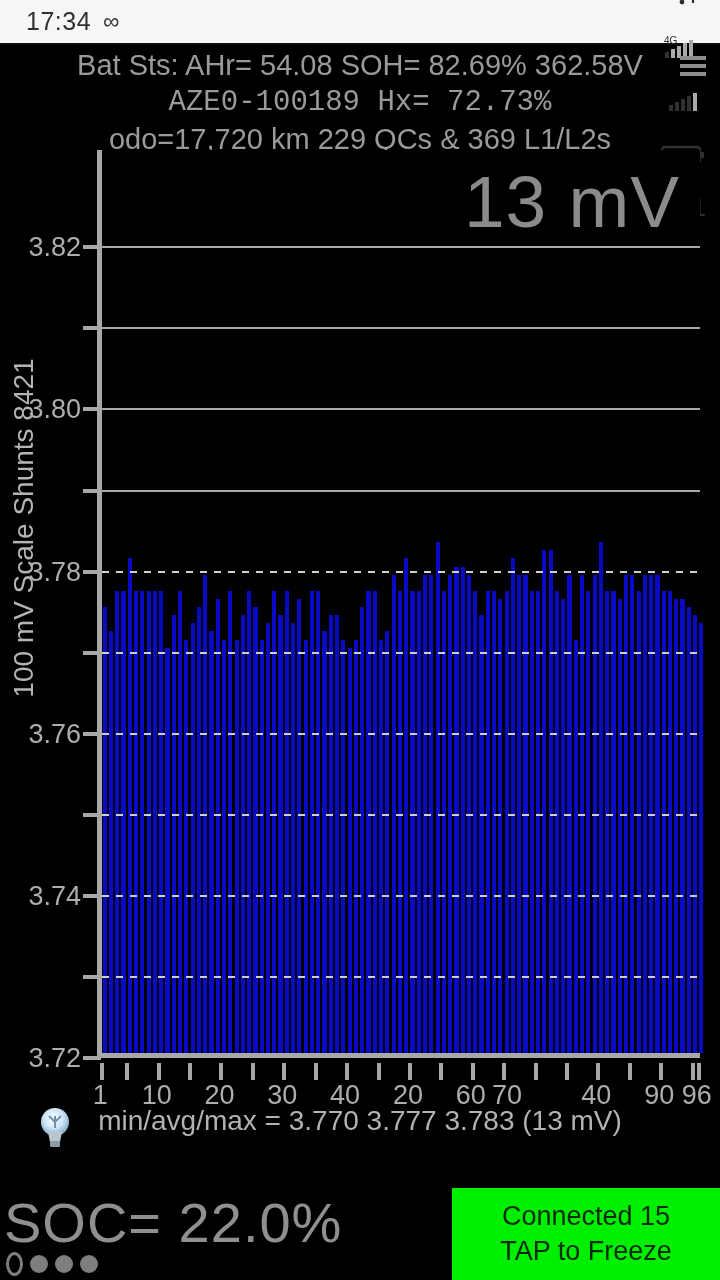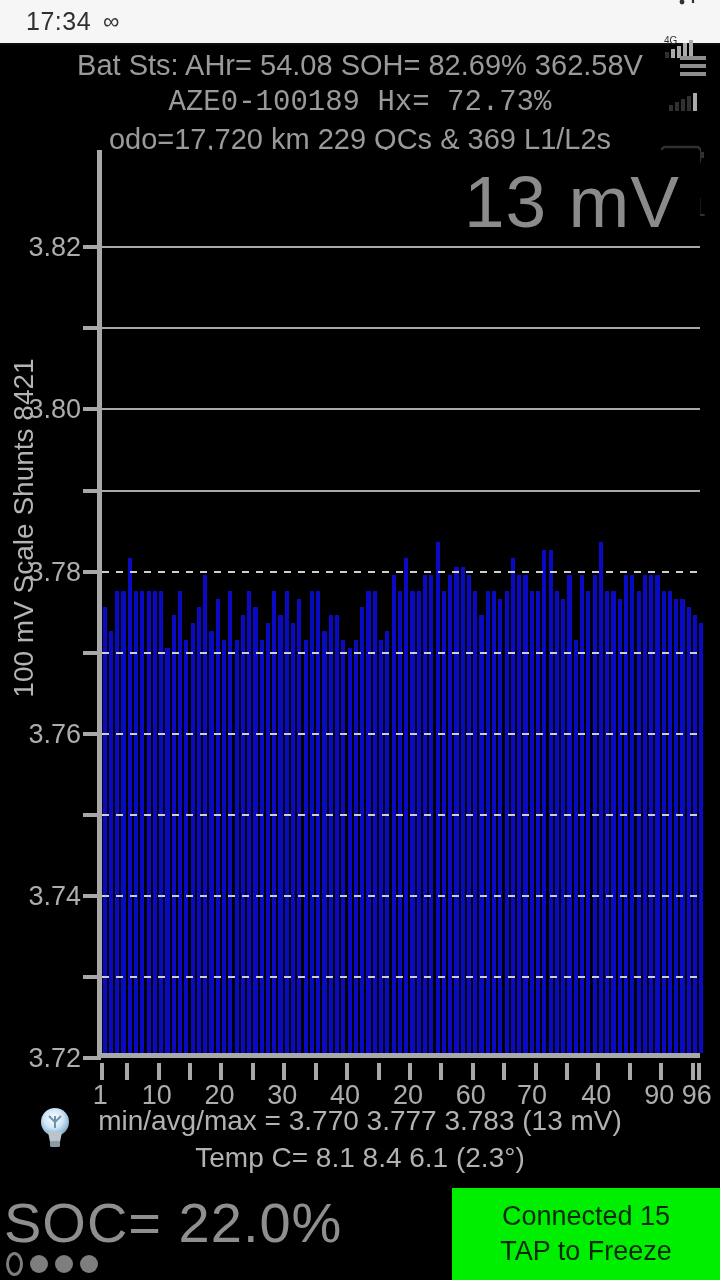--- a/index.html
+++ b/index.html
@@ -338,21 +338,21 @@
         <div class="xtick-mark" style="left: 659.172px; top: 915px;"></div>
         <div class="xtick-mark" style="left: 690.578px; top: 915px;"></div>
         <div class="xtick-mark" style="left: 696.859px; top: 915px;"></div>
         <div class="xtick-lbl" style="left: 100.141px; top: 932px;">1</div>
         <div class="xtick-lbl" style="left: 156.672px; top: 932px;">10</div>
         <div class="xtick-lbl" style="left: 219.484px; top: 932px;">20</div>
         <div class="xtick-lbl" style="left: 282.297px; top: 932px;">30</div>
         <div class="xtick-lbl" style="left: 345.109px; top: 932px;">40</div>
         <div class="xtick-lbl" style="left: 407.922px; top: 932px;">20</div>
         <div class="xtick-lbl" style="left: 470.734px; top: 932px;">60</div>
-        <div class="xtick-lbl" style="left: 532px; top: 932px;">70</div>
+        <div class="xtick-lbl" style="left: 507px; top: 932px;">70</div>
         <div class="xtick-lbl" style="left: 596.359px; top: 932px;">40</div>
         <div class="xtick-lbl" style="left: 659.172px; top: 932px;">90</div>
         <div class="xtick-lbl" style="left: 696.859px; top: 932px;">96</div>
       </div>
   </div>
 
   <div class="footer-stats">
     <span class="bulb">
       <svg width="46" height="52" viewBox="0 0 46 52">
         <defs>
@@ -362,21 +362,20 @@
             <stop offset="100%" stop-color="#7fa8c4"></stop>
           </radialGradient>
         </defs>
         <circle cx="23" cy="20" r="14" fill="url(#bg1)"></circle>
         <path d="M16 30 L30 30 L28 40 L18 40 Z" fill="#b9c4cc"></path>
         <rect x="18" y="39" width="10" height="6" rx="1.5" fill="#8d9aa3"></rect>
         <path d="M23 14 L23 26 M23 20 L17 14 M23 20 L29 14" stroke="#6f93ad" stroke-width="2" fill="none"></path>
       </svg>
     </span>
     <div class="stat-line">min/avg/max = 3.770 3.777 3.783  (13 mV)</div>
-    <div class="stat-line">Temp C= 8.1  8.4  6.1  (2.3°)</div>
   </div>
 
   <div class="bottombar">
     <div class="soc">SOC= 22.0%</div>
     <div class="dots">
       <span class="dot-o"></span>
       <span class="dot-f"></span>
       <span class="dot-f"></span>
       <span class="dot-f"></span>
     </div>

